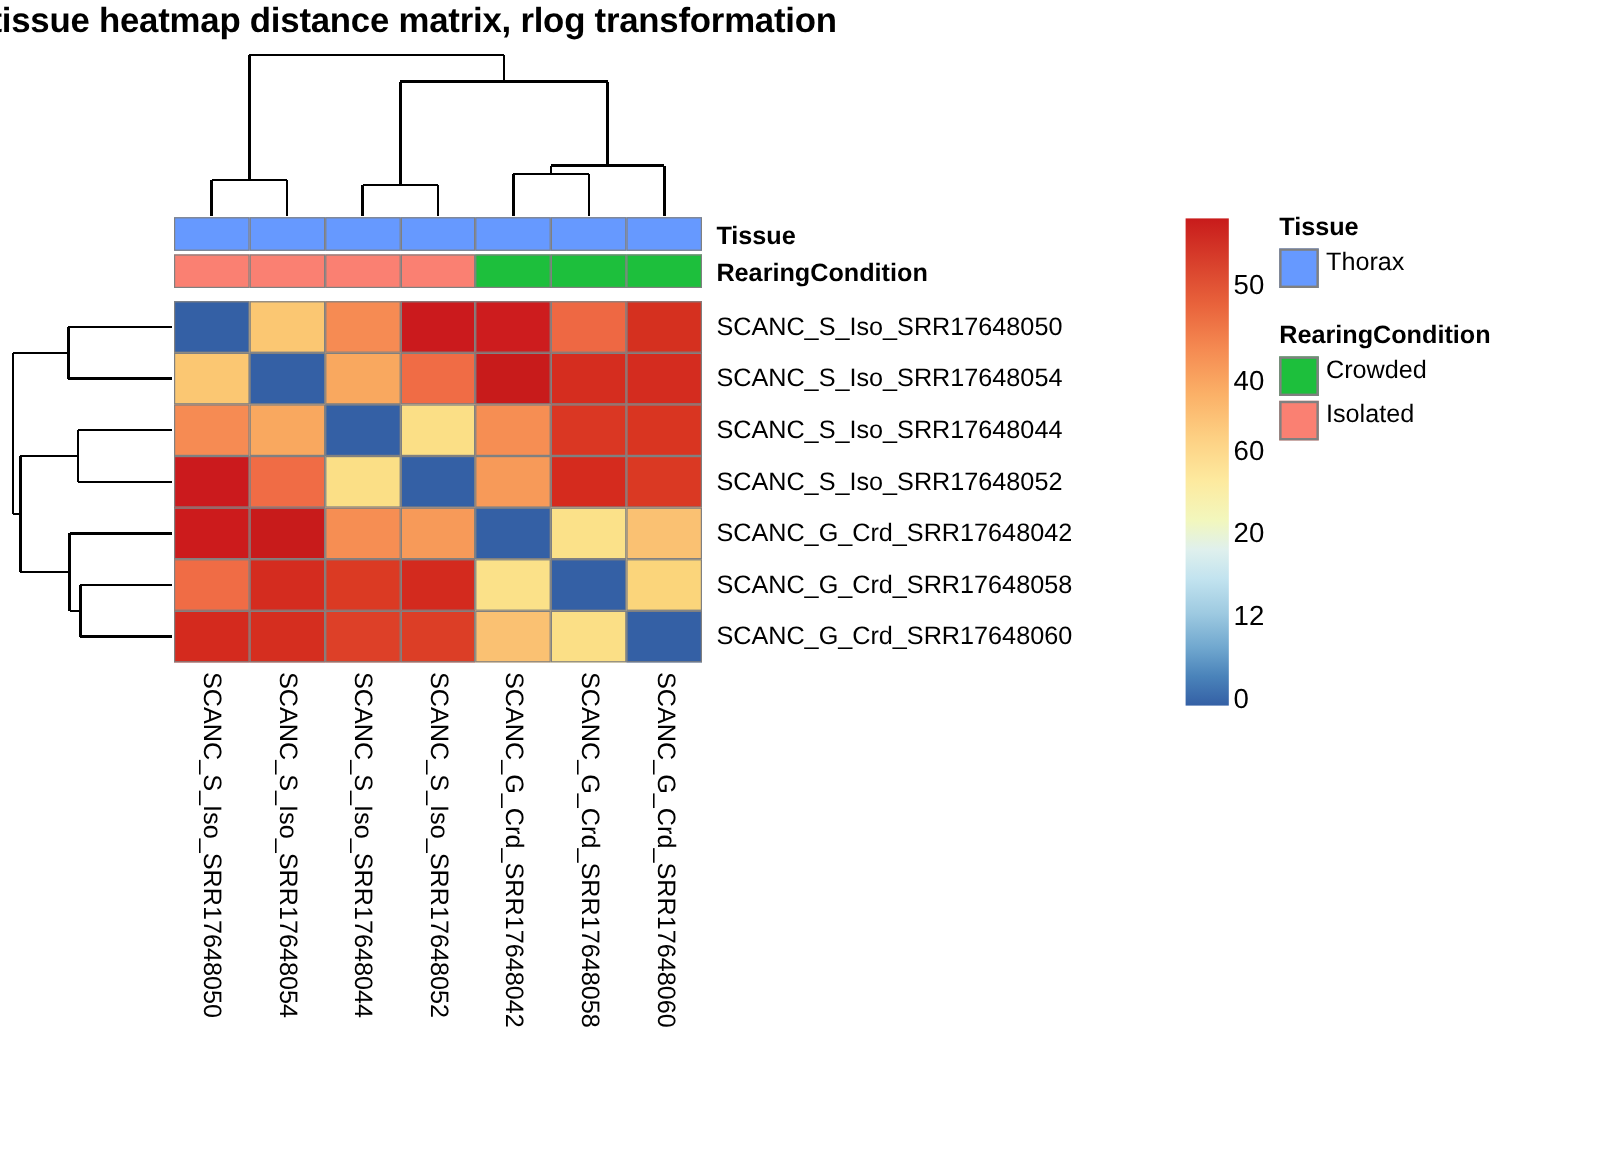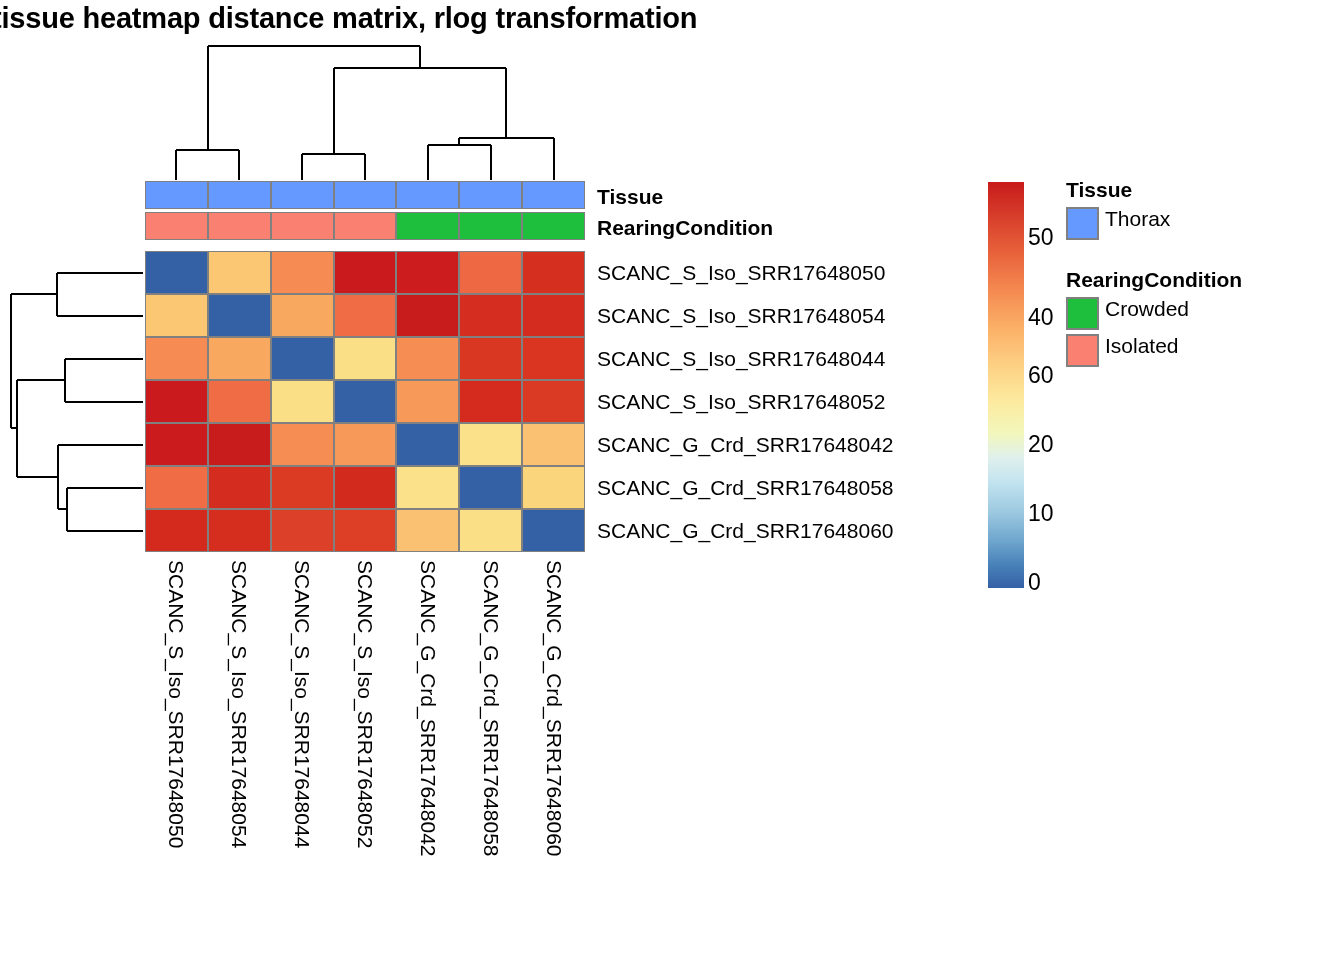--- a/index.html
+++ b/index.html
@@ -334,21 +334,21 @@
         <div class="col-label">SCANC_G_Crd_SRR17648060</div>
       </div>
     </div>
 
   <div class="abs" id="colorbar"></div>
   <div id="colorbar-ticks">
       <div class="abs cbar-tick-label" style="top: 224px;">50</div>
       <div class="abs cbar-tick-label" style="top: 304px;">40</div>
       <div class="abs cbar-tick-label" style="top: 362px;">60</div>
       <div class="abs cbar-tick-label" style="top: 431px;">20</div>
-      <div class="abs cbar-tick-label" style="top: 500px;">10</div>
+      <div class="abs cbar-tick-label" style="top: 500px;">12</div>
       <div class="abs cbar-tick-label" style="top: 569px;">0</div>
     </div>
 
   <div id="legends">
       <div class="abs legend-title" style="top: 178px;">Tissue</div>
       <div class="abs legend-entry" style="top: 207px;">
         <span class="legend-swatch" style="background: rgb(102, 153, 255);"></span>
         <span class="legend-text">Thorax</span>
       </div>
       <div class="abs legend-title" style="top: 268px;">RearingCondition</div>

